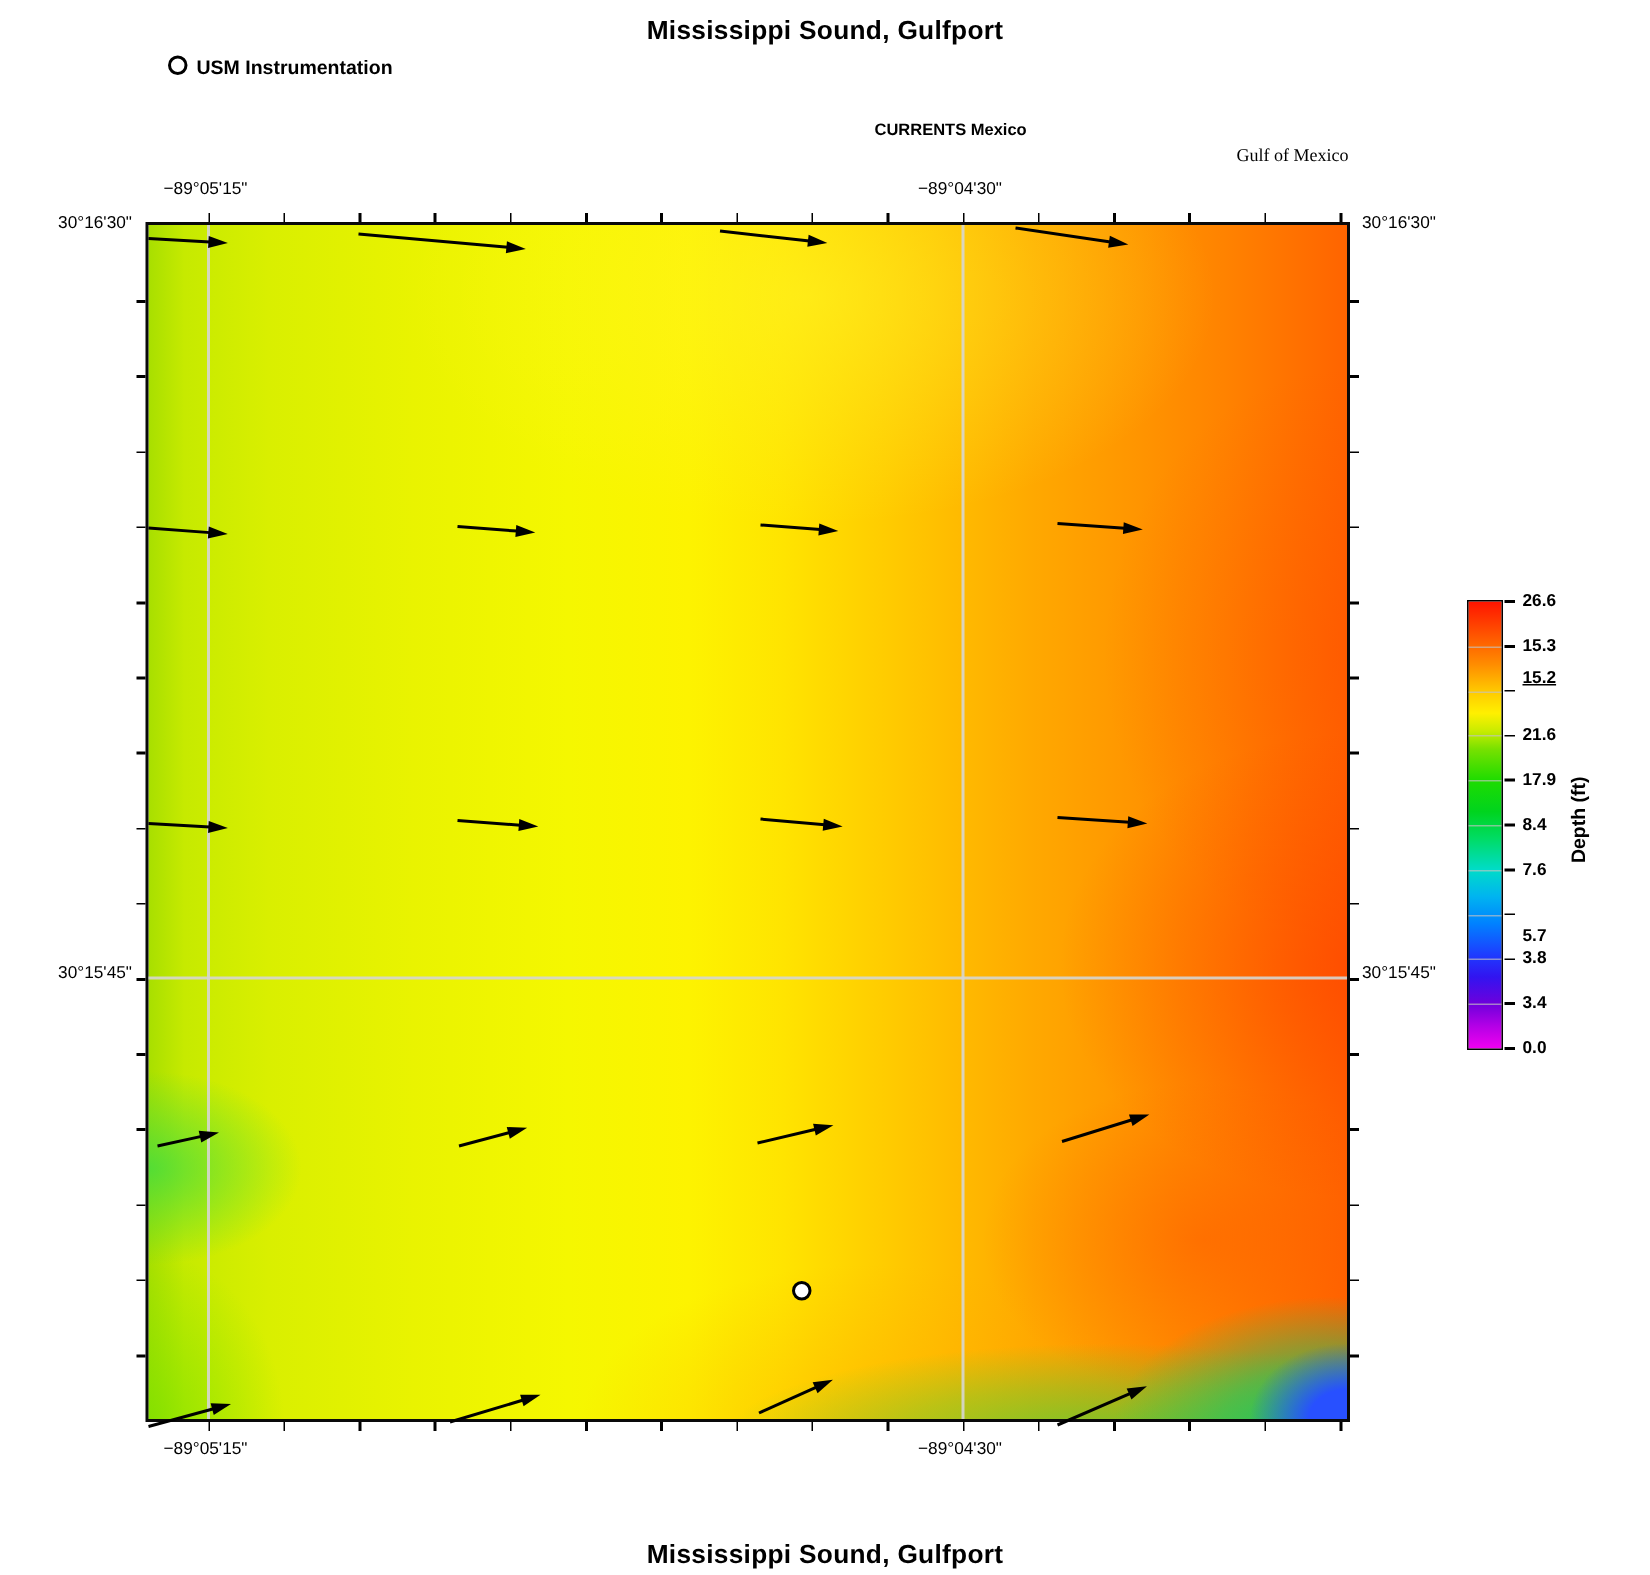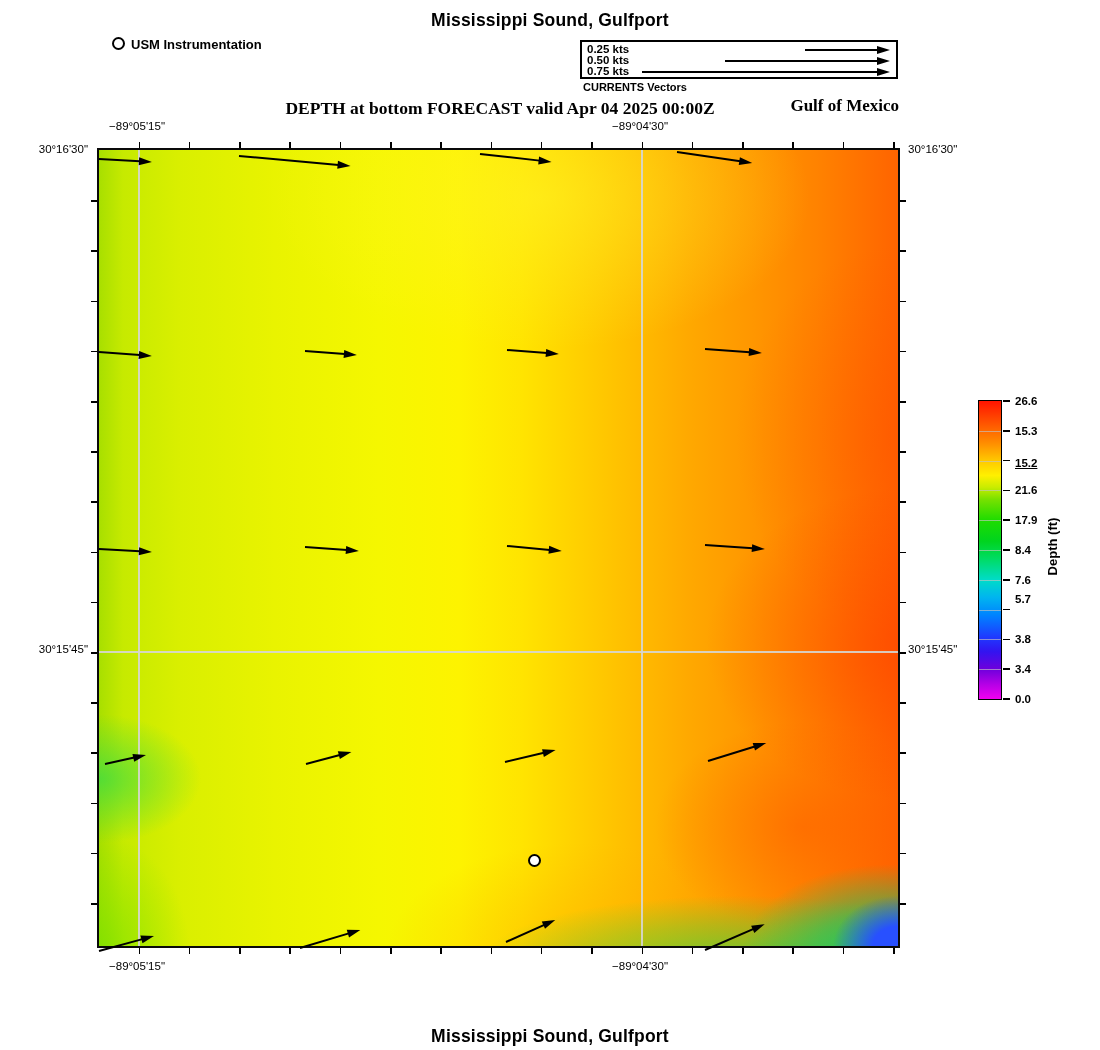--- a/index.html
+++ b/index.html
@@ -21,21 +21,21 @@
   
   #currents-legend-box{position:absolute;left:580px;top:40px;width:314px;height:35px;
                        border:2px solid #000;background:#fff;}
   .kts-label{position:absolute;left:5px;font-weight:bold;font-size:11.5px;line-height:11px;white-space:nowrap;}
   #kts-1{top:2px;} #kts-2{top:13px;} #kts-3{top:24px;}
   #currents-legend-caption{position:absolute;left:583px;top:81px;font-weight:bold;font-size:11px;}
 
   #forecast-title{position:absolute;left:0;top:98px;width:1000px;text-align:center;
                   font-family:"Liberation Serif",serif;font-weight:bold;font-size:17.5px;}
   #region-label{position:absolute;left:700px;top:96px;width:199px;text-align:right;
-                font-family:"Liberation Serif",serif;font-weight:bold;font-size:17px;}
+                font-family:"Liberation Serif",serif;font-weight:normal;font-size:12px;}
 
   
   #map{position:absolute;left:97px;top:148px;width:799px;height:796px;border:2px solid #0a0a0a;
        background-image:
          radial-gradient(90px 70px at 100% 100%, #2850ff 0%, #2850ff 28%, rgba(40,80,255,0) 72%),
          radial-gradient(190px 115px at 99% 101%, rgba(0,210,110,0.95) 0%, rgba(0,210,110,0.55) 40%, rgba(0,210,110,0) 78%),
          radial-gradient(330px 85px at 80% 102%, rgba(60,215,60,0.75) 0%, rgba(60,215,60,0.35) 45%, rgba(60,215,60,0) 78%),
          radial-gradient(150px 95px at 0% 79%, rgba(55,220,70,0.75) 0%, rgba(55,220,70,0) 68%),
          radial-gradient(130px 170px at 0% 101%, rgba(110,225,0,0.65) 0%, rgba(110,225,0,0) 70%),
          radial-gradient(270px 210px at 101% 62%, rgba(255,55,0,0.50) 0%, rgba(255,55,0,0) 74%),
@@ -81,37 +81,22 @@
 
 <div id="page">
 
   <div id="top-title" class="title-sans">Mississippi Sound, Gulfport</div>
 
   <div id="station-legend">
     <span class="open-circle"></span>
     <span id="station-legend-label">USM Instrumentation</span>
   </div>
 
-  <div id="currents-legend-box">
-    <span id="kts-1" class="kts-label">0.25 kts</span>
-    <span id="kts-2" class="kts-label">0.50 kts</span>
-    <span id="kts-3" class="kts-label">0.75 kts</span>
-  <div class="vector" style="left: 223px; top: 7px; width: 73px; transform: rotate(0rad);">
-        <span class="vhead"></span>
-      </div>
-      <div class="vector" style="left: 143px; top: 18px; width: 153px; transform: rotate(0rad);">
-        <span class="vhead"></span>
-      </div>
-      <div class="vector" style="left: 60px; top: 29px; width: 236px; transform: rotate(0rad);">
-        <span class="vhead"></span>
-      </div>
-    </div>
-  <div id="currents-legend-caption">CURRENTS Vectors</div>
-
-  <div id="forecast-title">DEPTH at bottom FORECAST valid Apr 04 2025 00:00Z</div>
+  <div id="currents-legend-caption">CURRENTS Mexico</div>
+
   <div id="region-label">Gulf of Mexico</div>
 
   <div class="axis-label lon-label" style="left:77px;top:120px;">−89°05'15"</div>
   <div class="axis-label lon-label" style="left:580px;top:120px;">−89°04'30"</div>
   <div class="axis-label lon-label" style="left:77px;top:960px;">−89°05'15"</div>
   <div class="axis-label lon-label" style="left:580px;top:960px;">−89°04'30"</div>
   <div class="axis-label lat-left" style="top:143px;">30°16'30"</div>
   <div class="axis-label lat-left" style="top:643px;">30°15'45"</div>
   <div class="axis-label lat-right" style="top:143px;">30°16'30"</div>
   <div class="axis-label lat-right" style="top:643px;">30°15'45"</div>
@@ -246,36 +231,36 @@
     </div>
 
   <div id="colorbar" style="background: linear-gradient(rgb(255, 20, 0) 0%, rgb(255, 80, 0) 7%, rgb(255, 140, 0) 14%, rgb(255, 200, 0) 20%, rgb(255, 240, 0) 25%, rgb(200, 236, 0) 29%, rgb(120, 225, 0) 33%, rgb(30, 220, 0) 40%, rgb(0, 212, 30) 47%, rgb(0, 220, 100) 53%, rgb(0, 220, 200) 60%, rgb(0, 180, 240) 66%, rgb(0, 130, 255) 72%, rgb(30, 60, 255) 79%, rgb(50, 20, 240) 84%, rgb(110, 0, 220) 90%, rgb(180, 0, 230) 95%, rgb(240, 0, 240) 100%);">
       <div class="cb-tick" style="top: -0.75px;"></div>
       <div class="cb-label" style="top: 0px;">26.6</div>
       <div class="cb-tick" style="top: 29.05px;"></div>
       <div class="cb-line" style="top: 29.8px;"></div>
       <div class="cb-label" style="top: 29.8px;">15.3</div>
       <div class="cb-tick" style="top: 58.85px;"></div>
       <div class="cb-line" style="top: 59.6px;"></div>
-      <div class="cb-label" style="top: 62px; text-decoration: underline;">15.2</div>
+      <div class="cb-label" style="top: 51px; text-decoration: underline;">15.2</div>
       <div class="cb-tick" style="top: 88.65px;"></div>
       <div class="cb-line" style="top: 89.4px;"></div>
       <div class="cb-label" style="top: 89.4px;">21.6</div>
       <div class="cb-tick" style="top: 118.45px;"></div>
       <div class="cb-line" style="top: 119.2px;"></div>
       <div class="cb-label" style="top: 119.2px;">17.9</div>
       <div class="cb-tick" style="top: 148.25px;"></div>
       <div class="cb-line" style="top: 149px;"></div>
       <div class="cb-label" style="top: 149px;">8.4</div>
       <div class="cb-tick" style="top: 178.05px;"></div>
       <div class="cb-line" style="top: 178.8px;"></div>
       <div class="cb-label" style="top: 178.8px;">7.6</div>
       <div class="cb-tick" style="top: 207.85px;"></div>
       <div class="cb-line" style="top: 208.6px;"></div>
-      <div class="cb-label" style="top: 198px;">5.7</div>
+      <div class="cb-label" style="top: 223px;">5.7</div>
       <div class="cb-tick" style="top: 237.65px;"></div>
       <div class="cb-line" style="top: 238.4px;"></div>
       <div class="cb-label" style="top: 238.4px;">3.8</div>
       <div class="cb-tick" style="top: 267.45px;"></div>
       <div class="cb-line" style="top: 268.2px;"></div>
       <div class="cb-label" style="top: 268.2px;">3.4</div>
       <div class="cb-tick" style="top: 297.25px;"></div>
       <div class="cb-label" style="top: 298px;">0.0</div>
     </div>
   <div id="colorbar-title">Depth (ft)</div>

